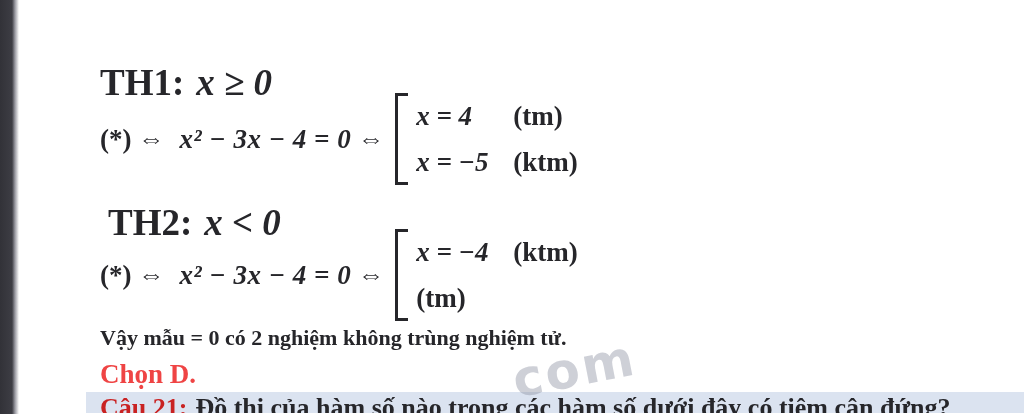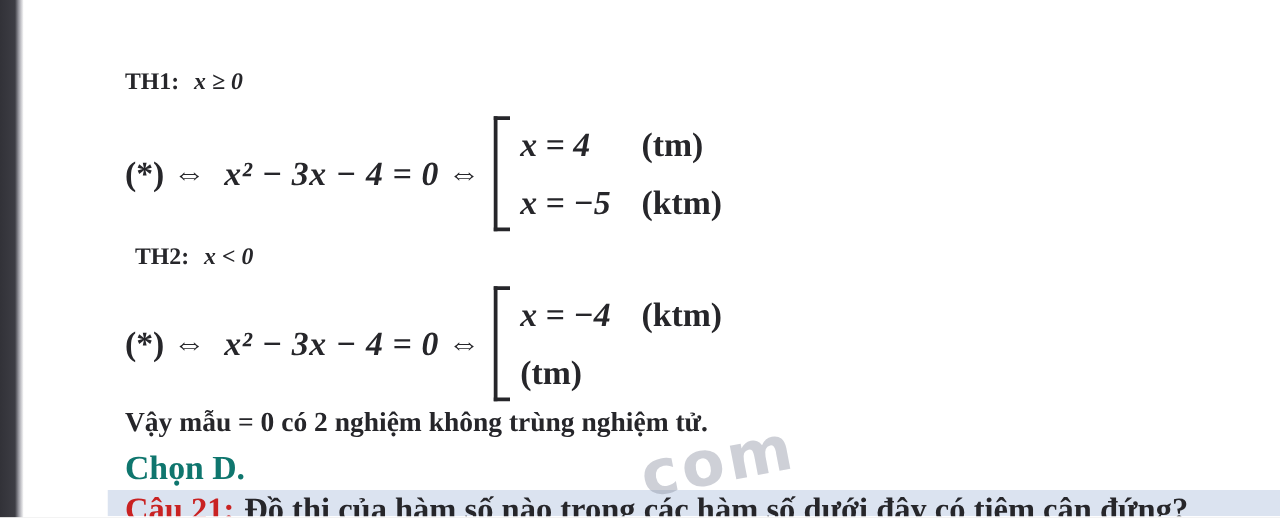--- a/index.html
+++ b/index.html
@@ -10,21 +10,21 @@
     overflow:hidden;
     font-family:"Liberation Serif", serif;
     color:#26262a;
   }
   
   .edge-bar{
     position:absolute;left:0;top:0;width:19px;height:100%;
     background:linear-gradient(to right,#323238 0px,#3d3d44 12px,#9a9aa2 15px,#ffffff 19px);
   }
   .line{position:absolute;white-space:nowrap;}
-  .case-heading{font-size:19px;font-weight:bold;}
+  .case-heading{font-size:37px;font-weight:bold;margin-top:6px;}
   .case-heading .cond{font-style:italic;margin-left:12px;}
   .eq-row{
     position:absolute;display:flex;align-items:center;
     font-size:27px;font-weight:bold;white-space:nowrap;
   }
   .eq-ref{font-style:normal;}
   .arrow{font-style:normal;margin:0 7px;font-size:26px;}
   .equation{font-style:italic;letter-spacing:0.5px;margin-left:8px;}
   .bracket-group{display:flex;align-items:stretch;height:92px;margin-left:4px;}
   .bracket{
@@ -110,21 +110,21 @@
         </div>
         <div class="sol-row">
           <span class="sol-note">(tm)</span>
         </div>
       </div>
     </div>
   </div>
 
   <div class="line conclusion" style="left:100px;top:325px;">Vậy mẫu = 0 có 2 nghiệm không trùng nghiệm tử.</div>
 
-  <div class="line choice" style="left:100px;top:359px;color:#0f766e;">Chọn D.</div>
+  <div class="line choice" style="left:100px;top:359px;color:#ef4444;">Chọn D.</div>
 
   <div class="watermark">com</div>
 
   <div class="next-line">
     <div class="hl"></div>
     <div class="qtext-wrap">
       <span class="q-label">Câu 21:</span><span class="q-body">Đồ thị của hàm số nào trong các hàm số dưới đây có tiệm cận đứng?</span>
     </div>
   </div>
 

